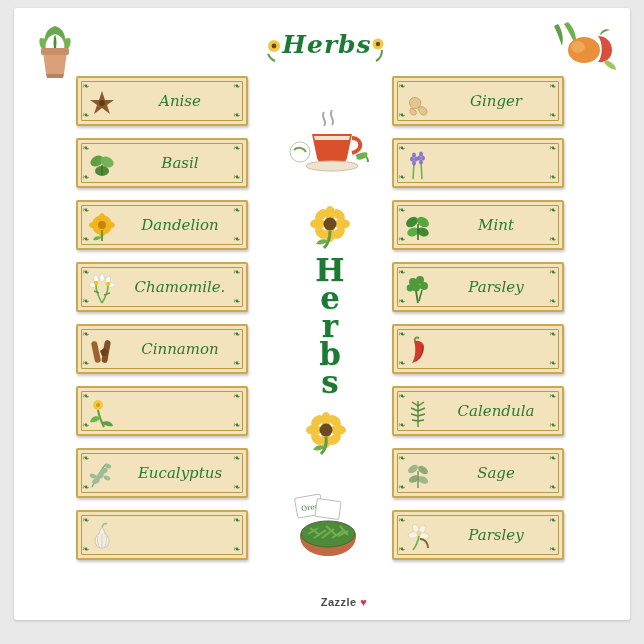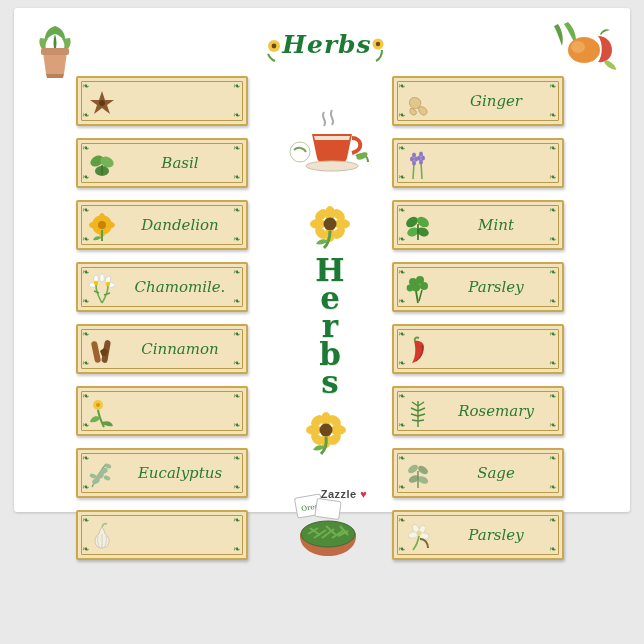--- a/index.html
+++ b/index.html
@@ -11,21 +11,21 @@
     width: 644px;
     height: 644px;
     font-family: "Liberation Sans", sans-serif;
     overflow: hidden;
   }
   .sheet {
     position: absolute;
     left: 14px;
     top: 8px;
     width: 616px;
-    height: 504px;
+    height: 612px;
     background: #ffffff;
     border-radius: 3px;
     box-shadow: 0 1px 3px rgba(0,0,0,0.18);
   }
 
   
   .corner-plant {
     position: absolute;
     left: 10px;
     top: 8px;
@@ -308,20 +308,21 @@
       <span class="corner c-bl">❧</span>
       <span class="corner c-br">❧</span>
       <div class="thumb">
         <svg viewBox="0 0 32 32" width="32" height="32">
             <g fill="#8a5a2b">
           <path d="M16 4 L19 13 L28 13 L21 18 L24 27 L16 21 L8 27 L11 18 L4 13 L13 13 Z"></path>
           <circle cx="16" cy="16" r="3" fill="#5e3a18"></circle>
             </g>
           </svg>
       </div>
+      <div class="name">Anise</div>
     </div>
 
     <div class="label">
       <div class="inner-frame"></div>
       <span class="corner c-tl">❧</span>
       <span class="corner c-tr">❧</span>
       <span class="corner c-bl">❧</span>
       <span class="corner c-br">❧</span>
       <div class="thumb">
         <svg viewBox="0 0 32 32" width="32" height="32">
@@ -584,21 +585,21 @@
       <span class="corner c-bl">❧</span>
       <span class="corner c-br">❧</span>
       <div class="thumb">
         <svg viewBox="0 0 32 32" width="32" height="32">
             <g stroke="#4f8a3a" stroke-width="1.4" fill="none">
           <path d="M16 30 L16 4"></path>
           <path d="M16 9 L10 5 M16 9 L22 5 M16 14 L9 11 M16 14 L23 11 M16 19 L9 17 M16 19 L23 17 M16 24 L10 23 M16 24 L22 23"></path>
         </g>
           </svg>
       </div>
-      <div class="name">Rosemary</div>
+      <div class="name">Calendula</div>
     </div>
 
     <div class="label">
       <div class="inner-frame"></div>
       <span class="corner c-tl">❧</span>
       <span class="corner c-tr">❧</span>
       <span class="corner c-bl">❧</span>
       <span class="corner c-br">❧</span>
       <div class="thumb">
         <svg viewBox="0 0 32 32" width="32" height="32">

